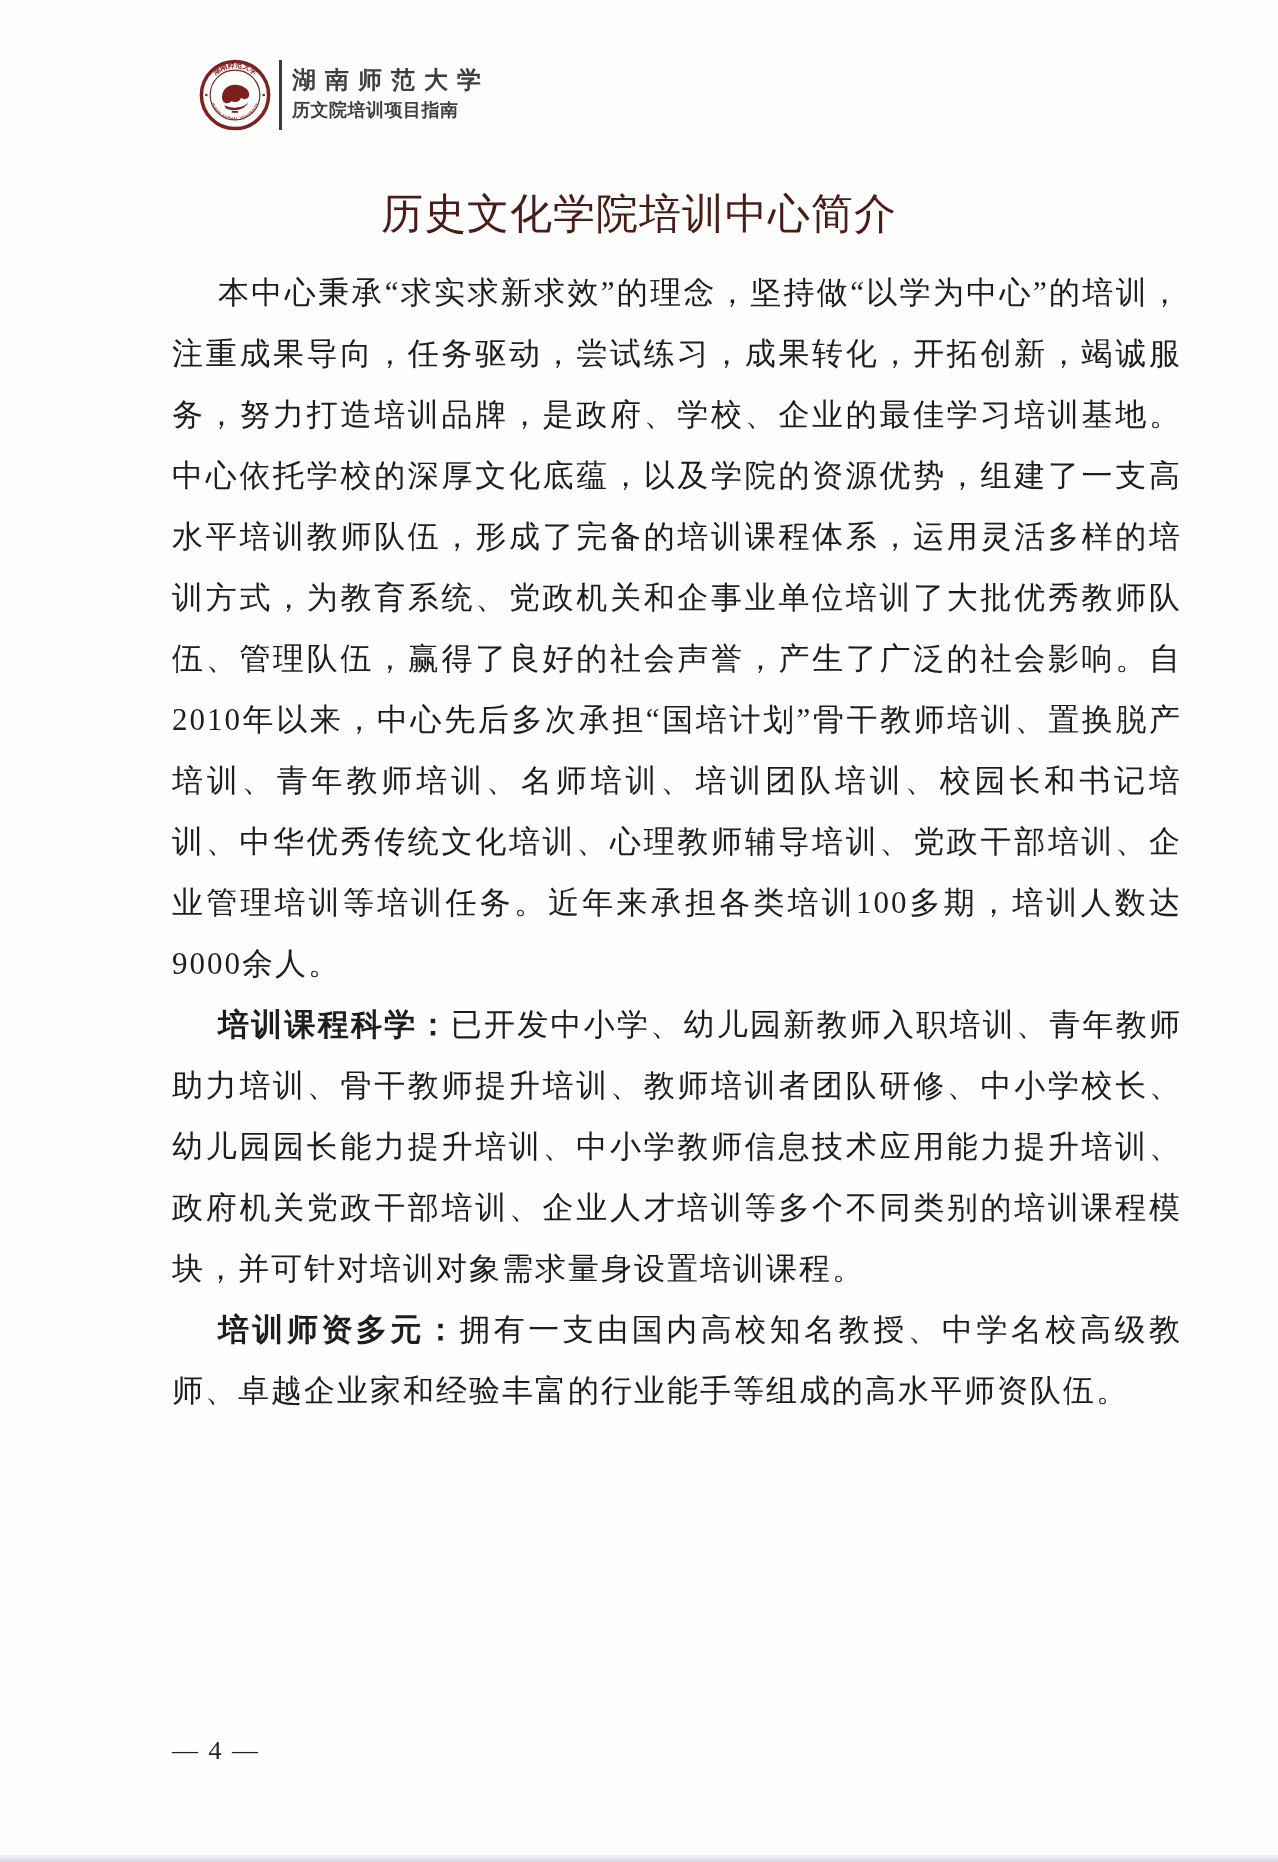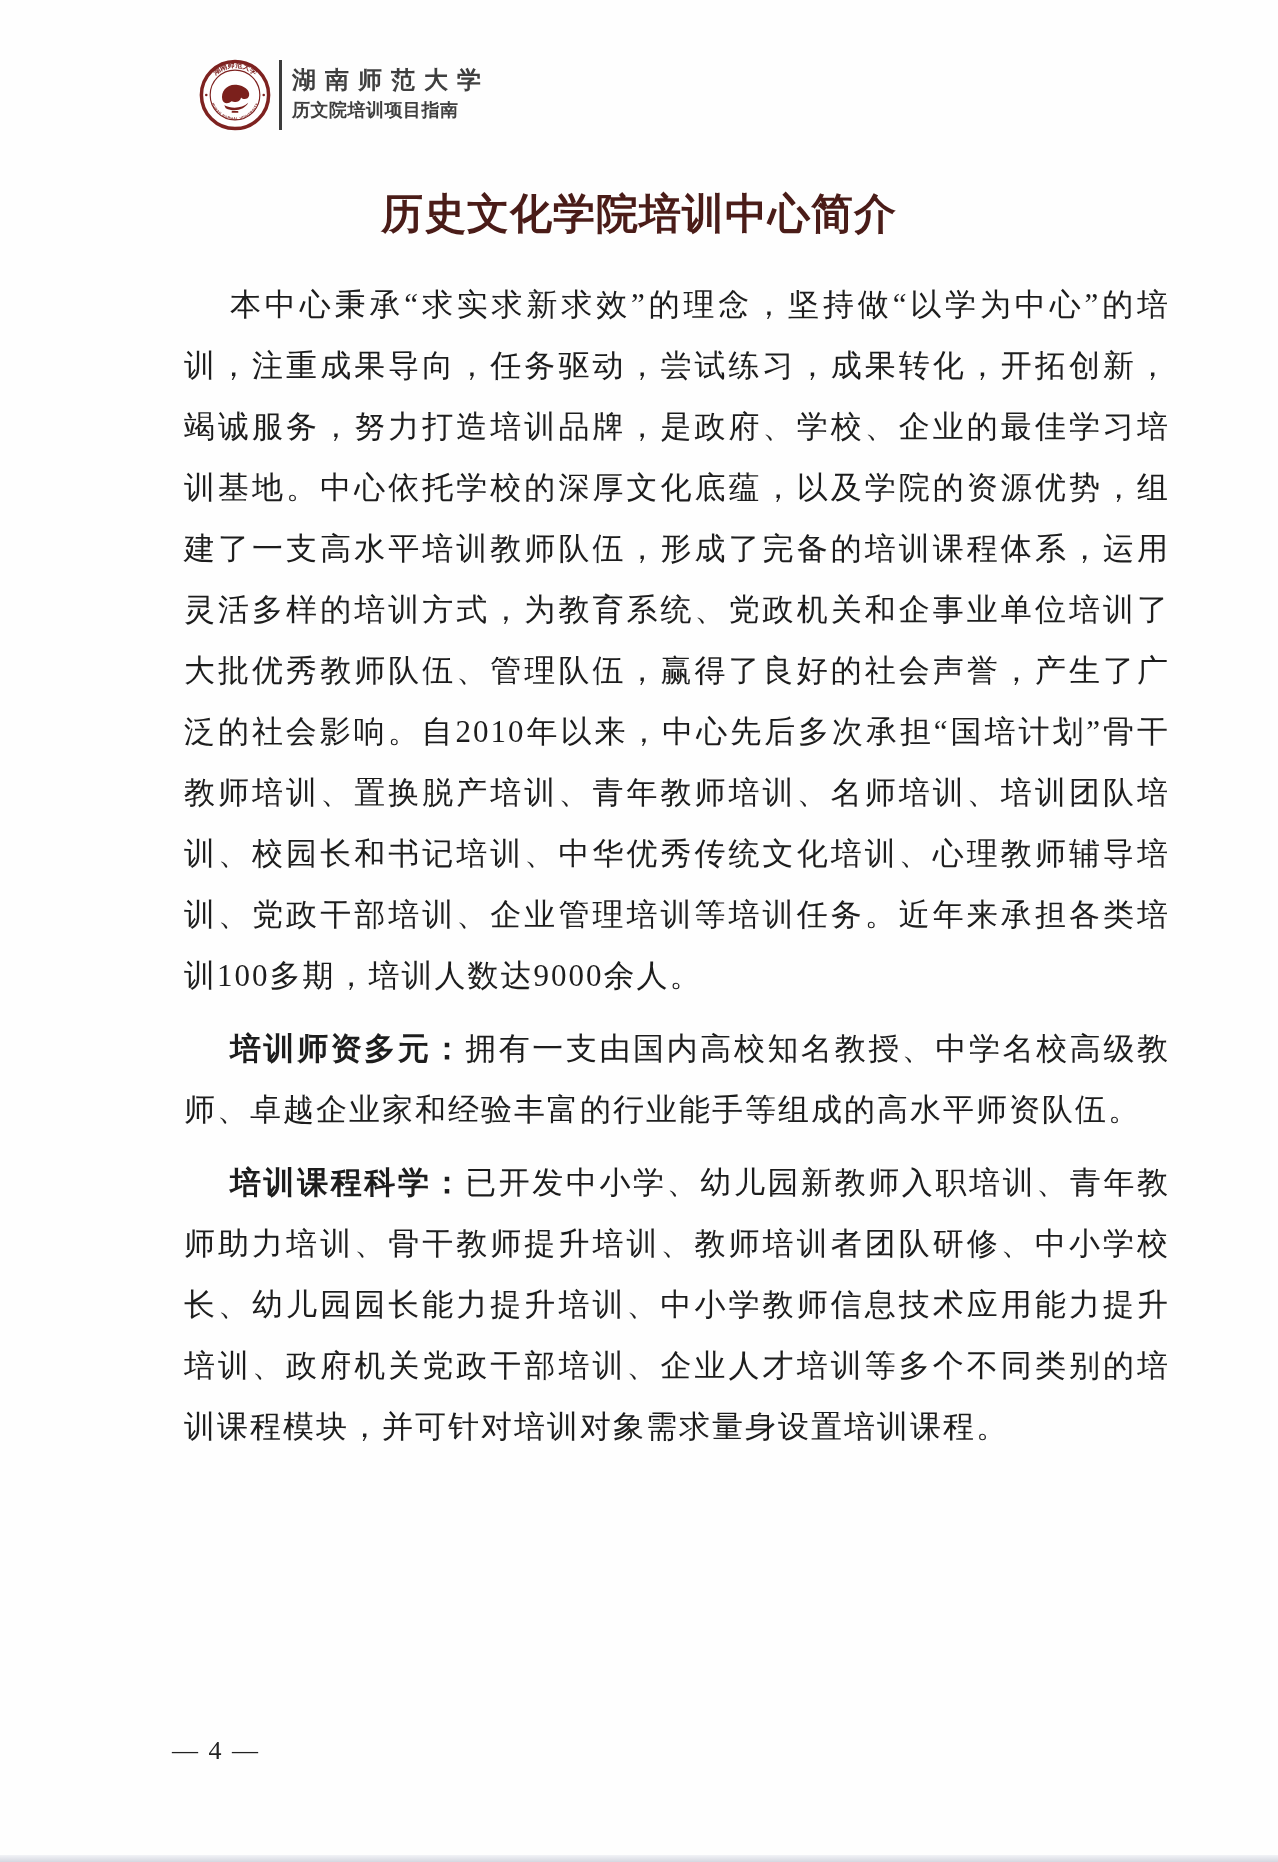--- a/index.html
+++ b/index.html
@@ -25,30 +25,30 @@
     font-family:"Liberation Sans", sans-serif;
     color:#3f3f3f;font-weight:600;
   }
   .hdr-line1{font-size:24px;letter-spacing:9px;line-height:30px;white-space:nowrap;}
   .hdr-line2{font-size:18px;letter-spacing:0.5px;line-height:30px;white-space:nowrap;}
   
   .title{
     position:absolute;top:186px;left:0;width:100%;
     margin:0;text-align:center;
     font-family:"Liberation Sans", sans-serif;
-    font-size:42px;font-weight:bold;
+    font-size:42px;font-weight:normal;
     color:#4a1c18;letter-spacing:1px;
   }
   
   .doc-body{
     position:absolute;top:262px;left:172px;width:1010px;
     font-size:31px;line-height:61px;letter-spacing:2px;
     text-align:justify;
   }
-  .doc-body p{margin:12px;padding:0;text-indent:46px;font-family:Liberation Serif, serif;}
+  .doc-body p{margin:0;padding:0;text-indent:46px;font-family:Liberation Serif, serif;}
   .doc-body .lead{font-weight:bold;}
   
   .pagenum{
     position:absolute;top:1736px;left:172px;
     font-size:26px;color:#222222;letter-spacing:2px;
     font-family:"Liberation Serif", serif;
   }
   .bottom-edge{
     position:absolute;left:0;right:0;bottom:0;height:7px;
     background:linear-gradient(#f2f3f7,#d5d7e0);
@@ -85,20 +85,20 @@
     <div class="hdr-text">
       <div class="hdr-line1">湖南师范大学</div>
       <div class="hdr-line2">历文院培训项目指南</div>
     </div>
   </header>
 
   <h1 class="title">历史文化学院培训中心简介</h1>
 
   <main class="doc-body">
     <p><span class="lead"></span><span>本中心秉承“求实求新求效”的理念，坚持做“以学为中心”的培训，注重成果导向，任务驱动，尝试练习，成果转化，开拓创新，竭诚服务，努力打造培训品牌，是政府、学校、企业的最佳学习培训基地。中心依托学校的深厚文化底蕴，以及学院的资源优势，组建了一支高水平培训教师队伍，形成了完备的培训课程体系，运用灵活多样的培训方式，为教育系统、党政机关和企事业单位培训了大批优秀教师队伍、管理队伍，赢得了良好的社会声誉，产生了广泛的社会影响。自2010年以来，中心先后多次承担“国培计划”骨干教师培训、置换脱产培训、青年教师培训、名师培训、培训团队培训、校园长和书记培训、中华优秀传统文化培训、心理教师辅导培训、党政干部培训、企业管理培训等培训任务。近年来承担各类培训100多期，培训人数达9000余人。</span></p>
+    <p><span class="lead">培训课程科学：</span><span>已开发中小学、幼儿园新教师入职培训、青年教师助力培训、骨干教师提升培训、教师培训者团队研修、中小学校长、幼儿园园长能力提升培训、中小学教师信息技术应用能力提升培训、政府机关党政干部培训、企业人才培训等多个不同类别的培训课程模块，并可针对培训对象需求量身设置培训课程。</span></p>
     <p><span class="lead">培训师资多元：</span><span>拥有一支由国内高校知名教授、中学名校高级教师、卓越企业家和经验丰富的行业能手等组成的高水平师资队伍。</span></p>
-    <p><span class="lead">培训课程科学：</span><span>已开发中小学、幼儿园新教师入职培训、青年教师助力培训、骨干教师提升培训、教师培训者团队研修、中小学校长、幼儿园园长能力提升培训、中小学教师信息技术应用能力提升培训、政府机关党政干部培训、企业人才培训等多个不同类别的培训课程模块，并可针对培训对象需求量身设置培训课程。</span></p>
   </main>
 
   <div class="pagenum">— 4 —</div>
 
   <div class="bottom-edge"></div>
 </div>
 
 </body></html>

